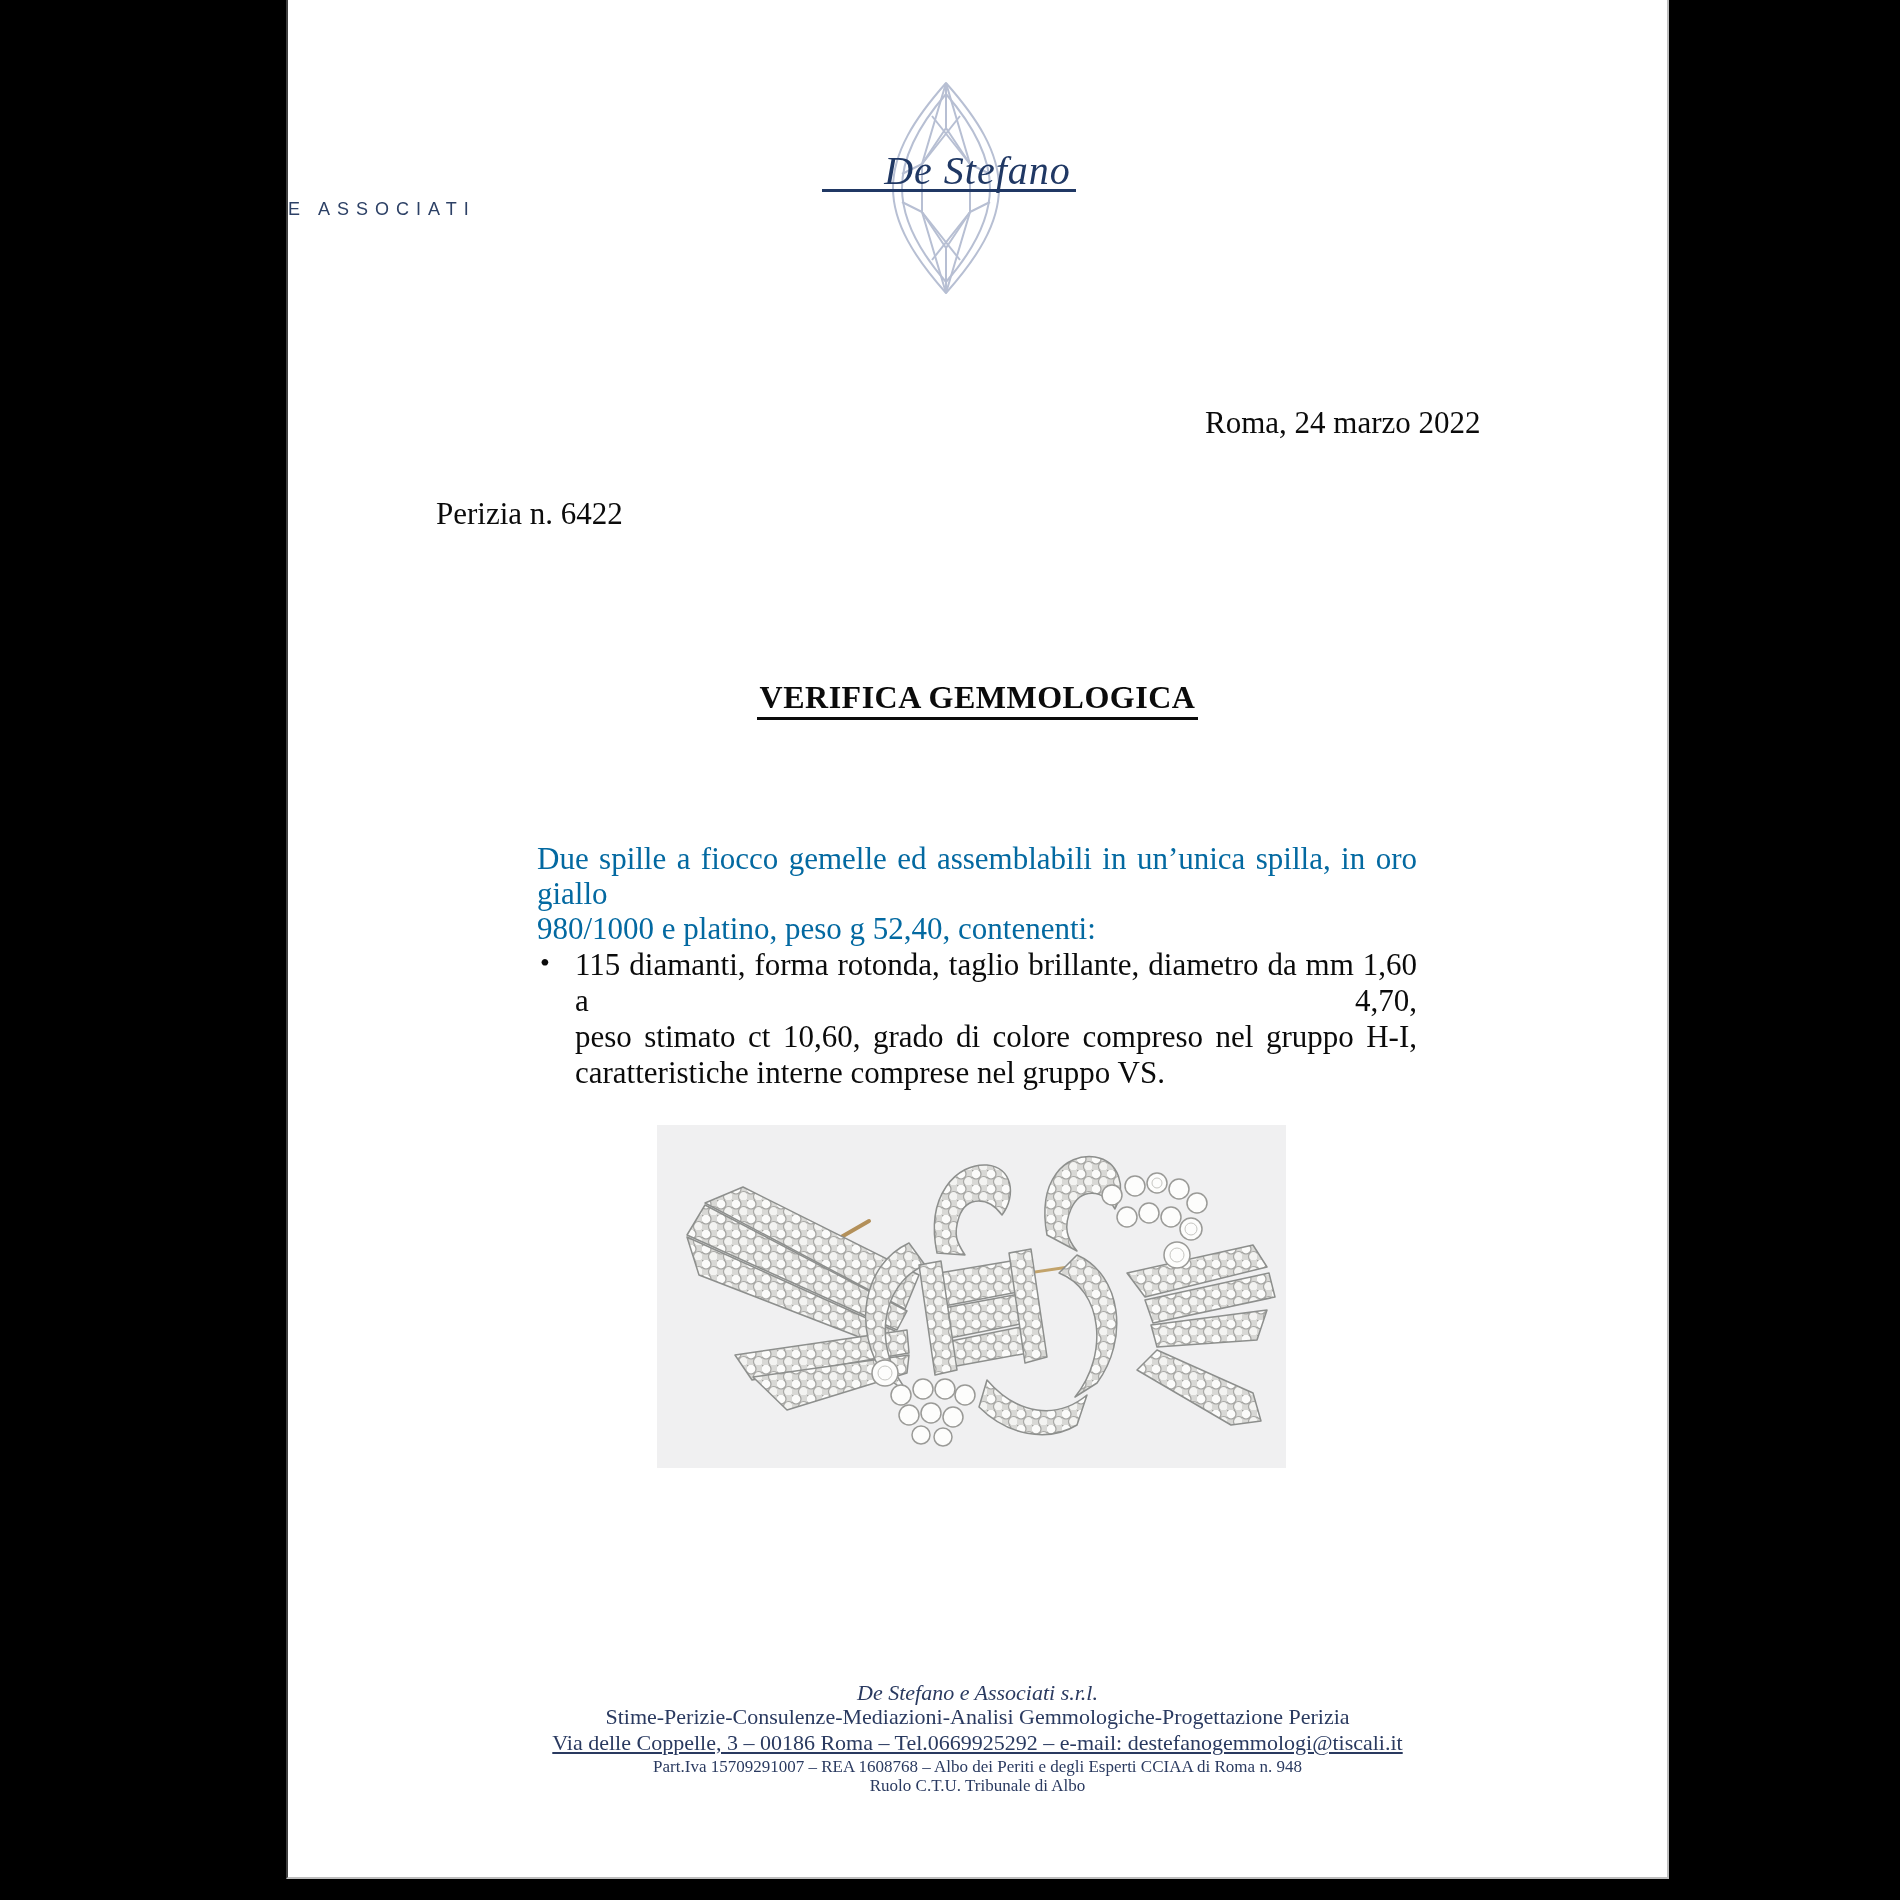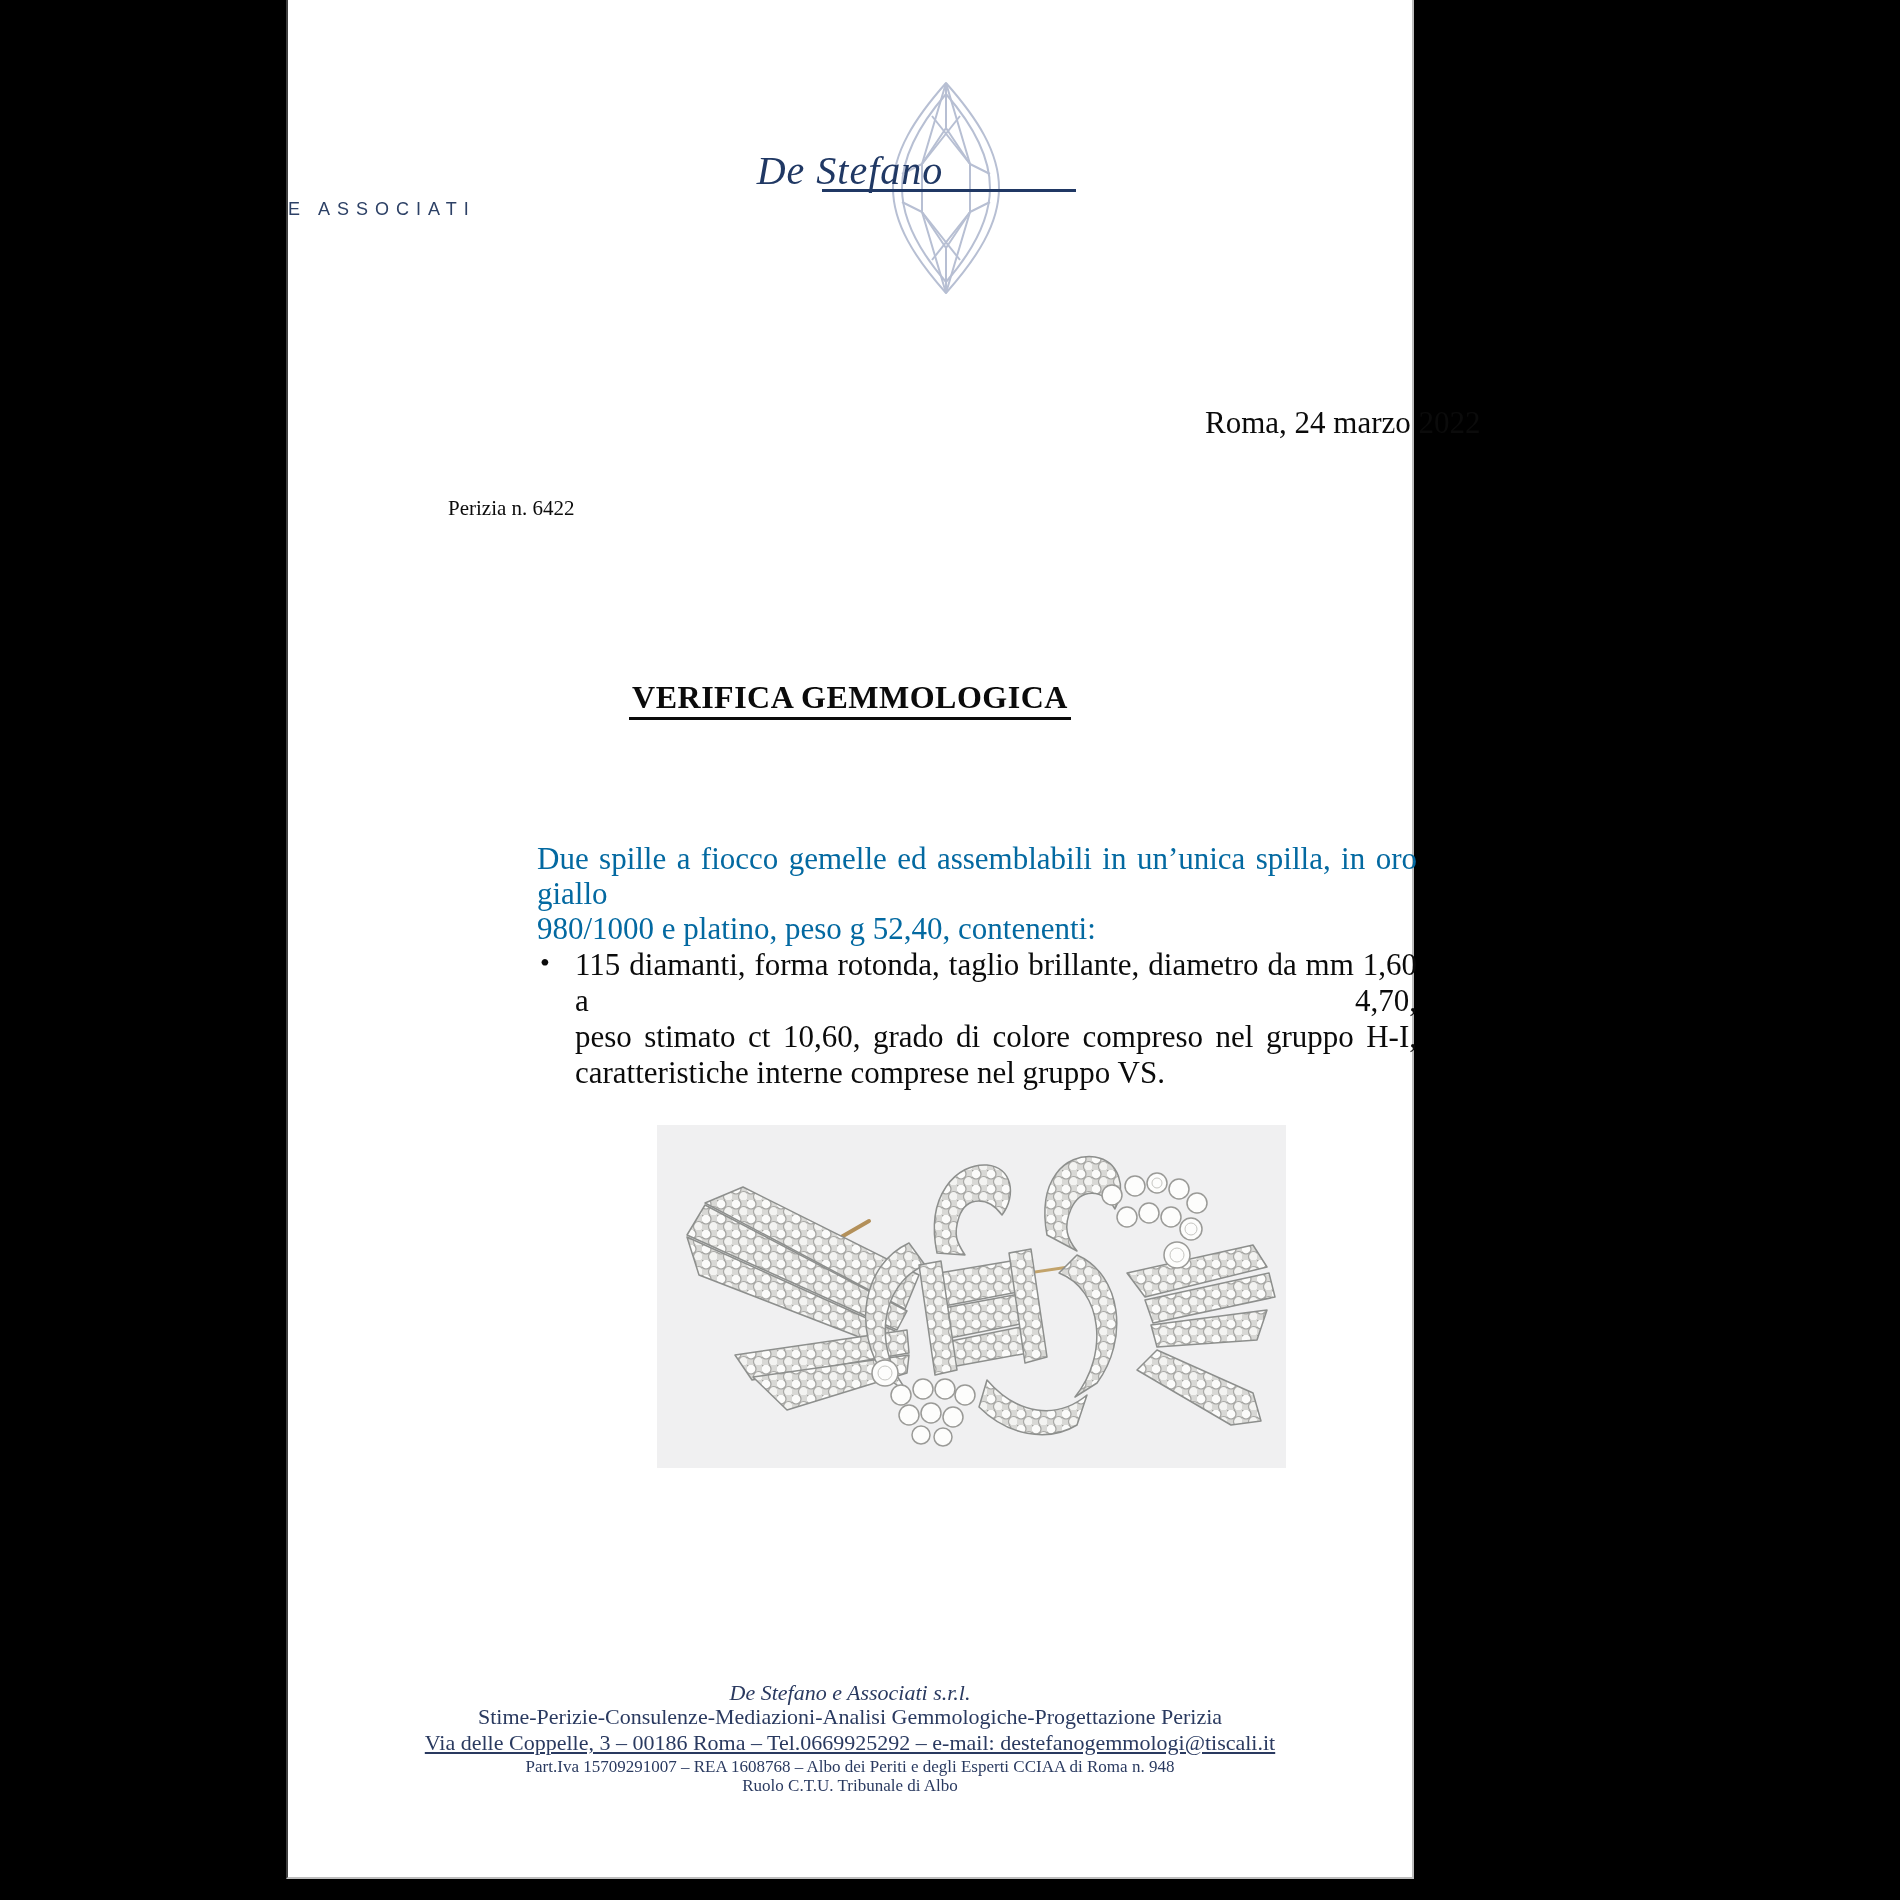--- a/index.html
+++ b/index.html
@@ -6,21 +6,21 @@
   body{
     width:1900px;height:1900px;
     background:#000;
     position:relative;
     font-family:"Liberation Serif","DejaVu Serif",serif;
     overflow:hidden;
   }
   .page{
     position:absolute;
     left:286px;top:0;
-    width:1128px;height:1879px;
+    width:1383px;height:1879px;
     background:#ffffff;
     border-left:2px solid #3f3f3f;
     border-right:2px solid #bdbdbd;
     border-bottom:2px solid #bdbdbd;
     box-sizing:border-box;
   }
   
   .logo-svg{position:absolute;left:592px;top:78px;}
   .logo-name{
     position:absolute;left:0;top:147px;width:100%;
@@ -41,22 +41,22 @@
     font-size:18px;
     letter-spacing:7px;
     color:#2d4166;
   }
   
   .date-line{
     position:absolute;left:917px;top:405px;
     font-size:31px;color:#0b0b0b;white-space:nowrap;
   }
   .reference{
-    position:absolute;left:160px;top:496px;
-    font-size:21px;color:#0b0b0b;white-space:nowrap;
+    position:absolute;left:148px;top:496px;
+    font-size:31px;color:#0b0b0b;white-space:nowrap;
   }
   .title-wrap{
     position:absolute;left:0;top:679px;width:100%;
     text-align:center;
   }
   .title-wrap span{
     display:inline-block;
     font-size:32px;font-weight:bold;color:#0b0b0b;
     border-bottom:3px solid #0b0b0b;
     padding:0 3px 1px 3px;

